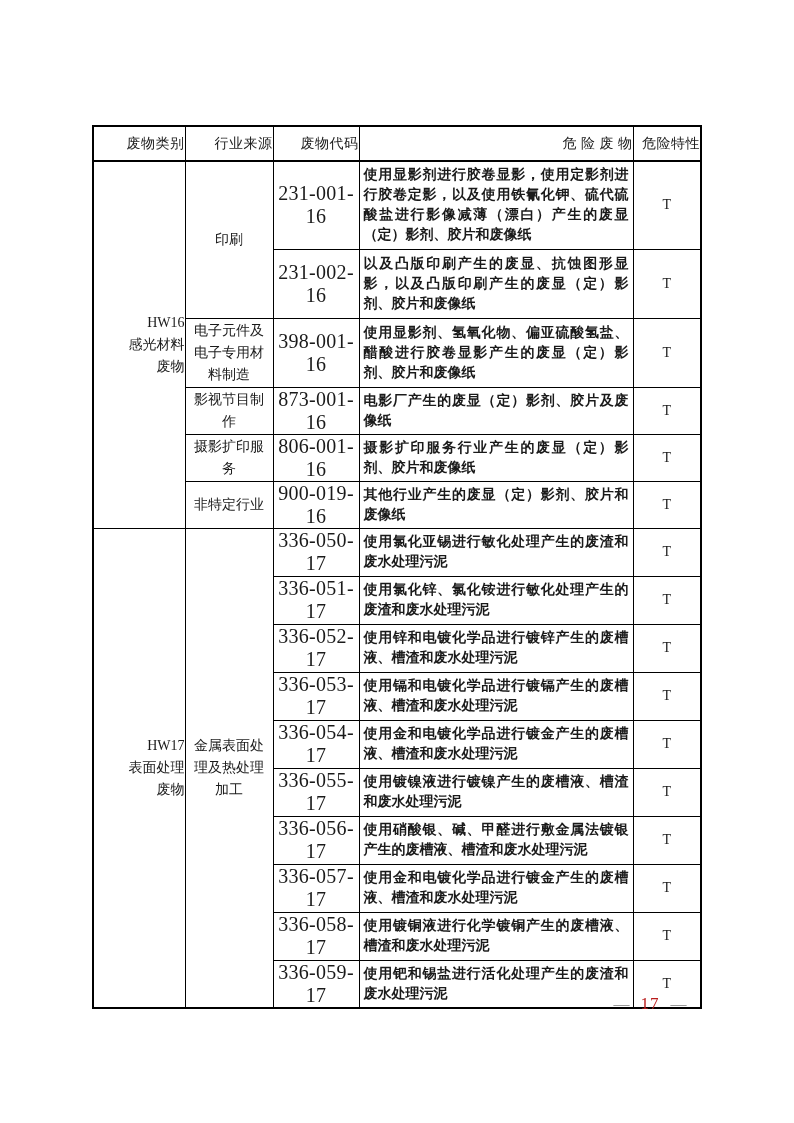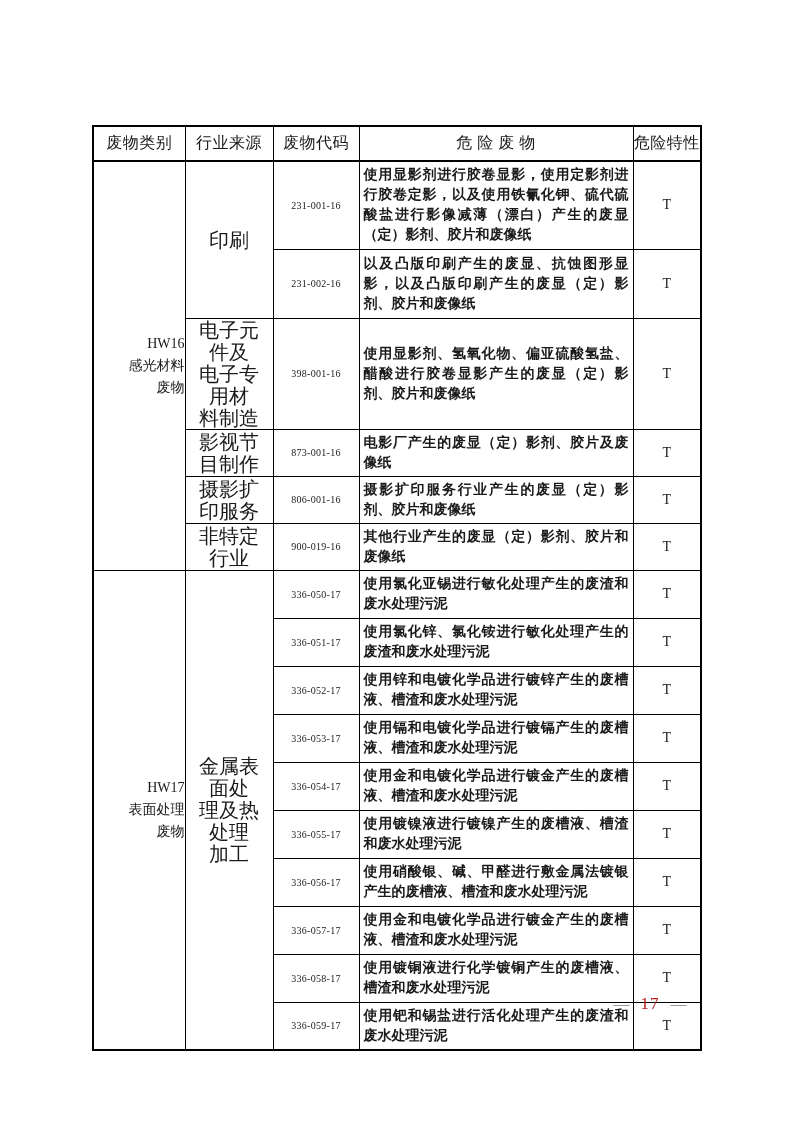--- a/index.html
+++ b/index.html
@@ -26,41 +26,41 @@
   }
   table.hw-table th,
   table.hw-table td {
     border: 1px solid #000;
     vertical-align: middle;
     overflow: hidden;
   }
   table.hw-table thead th {
     border-bottom: 2px solid #000;
     font-weight: normal;
-    font-size: 16px;
+    font-size: 14px;
     height: 35px;
-    text-align: center;
+    text-align: right;
     letter-spacing: 0.5px;
   }
   td.cat-cell {
     text-align: right;
     font-size: 14px;
     line-height: 22px;
     white-space: pre-line;
   }
   td.ind-cell {
     text-align: center;
-    font-size: 20px;
+    font-size: 14px;
     line-height: 22px;
     white-space: pre-line;
     padding: 0 7px;
   }
   td.code-cell {
     text-align: center;
-    font-size: 10px;
+    font-size: 20px;
     letter-spacing: 0.3px;
   }
   td.desc-cell {
     font-size: 14px;
     line-height: 20px;
     text-align: justify;
     text-align-last: left;
     padding: 3px 4px;
     font-weight: bold;
   }

